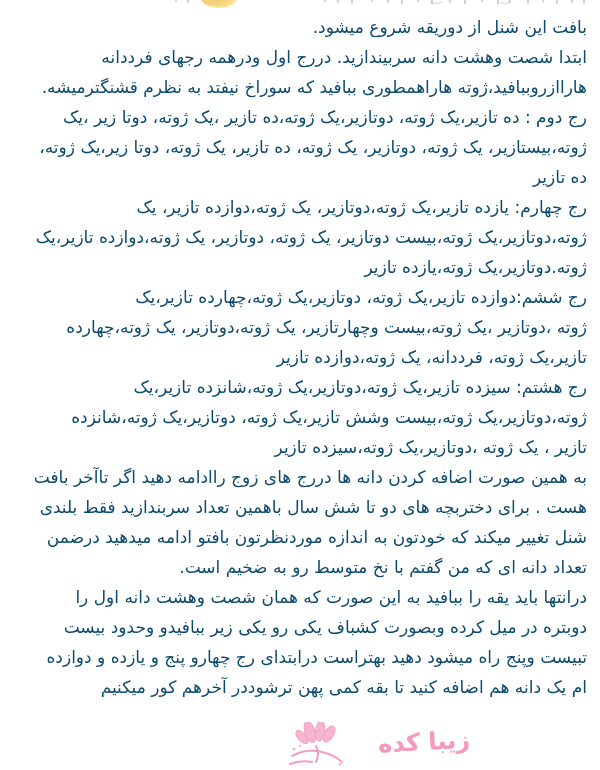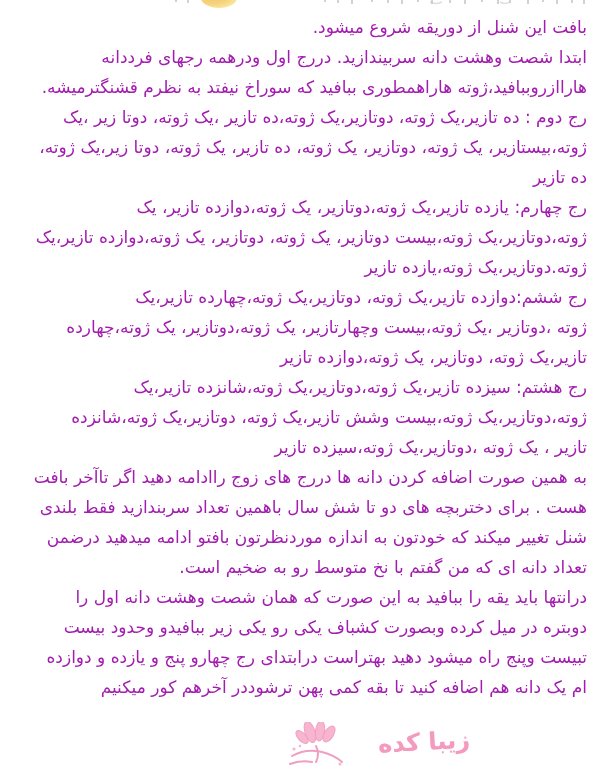--- a/index.html
+++ b/index.html
@@ -15,21 +15,21 @@
     border-radius:50%;
     background:radial-gradient(ellipse at 35% 40%, #e8b44a 0%, #f6d express 0, #f2c44f 45%, #f9df7a 75%, #fdf3c9 100%);
     background:radial-gradient(ellipse at 35% 40%, #e8b44a 0%, #f2c44f 45%, #f9df7a 75%, #fdf3c9 100%);
     opacity:.75;filter:blur(.4px);
   }
   .text-block{
     position:absolute;top:12px;right:13px;left:6px;
     direction:rtl;text-align:right;
   }
   .line{
-    height:30px;line-height:30px;font-size:17px;color:#a21caf;
+    height:30px;line-height:30px;font-size:17px;color:#0c4a6e;
     white-space:nowrap;letter-spacing:0;
   }
   .watermark{
     position:absolute;left:288px;top:722px;width:190px;height:48px;
     pointer-events:none;opacity:.85;
   }
   .wm-text{
     position:absolute;right:8px;top:6px;
     direction:rtl;font-size:24px;font-weight:bold;color:#f08ab3;
     transform:rotate(-3deg);text-shadow:0 0 1px #fbc9dd;
@@ -61,21 +61,21 @@
     <div class="line">ابتدا شصت وهشت دانه سربیندازید. دررج اول ودرهمه رجهای فرددانه</div>
     <div class="line">هاراازروببافید،ژوته هاراهمطوری ببافید که سوراخ نیفتد به نظرم قشنگترمیشه.</div>
     <div class="line">رج دوم : ده تازیر،یک ژوته، دوتازیر،یک ژوته،ده تازیر ،یک ژوته، دوتا زیر ،یک</div>
     <div class="line">ژوته،بیستازیر، یک ژوته، دوتازیر، یک ژوته، ده تازیر، یک ژوته، دوتا زیر،یک ژوته،</div>
     <div class="line">ده تازیر</div>
     <div class="line">رج چهارم: یازده تازیر،یک ژوته،دوتازیر، یک ژوته،دوازده تازیر، یک</div>
     <div class="line">ژوته،دوتازیر،یک ژوته،بیست دوتازیر، یک ژوته، دوتازیر، یک ژوته،دوازده تازیر،یک</div>
     <div class="line">ژوته.دوتازیر،یک ژوته،یازده تازیر</div>
     <div class="line">رج ششم:دوازده تازیر،یک ژوته، دوتازیر،یک ژوته،چهارده تازیر،یک</div>
     <div class="line">ژوته ،دوتازیر ،یک ژوته،بیست وچهارتازیر، یک ژوته،دوتازیر، یک ژوته،چهارده</div>
-    <div class="line">تازیر،یک ژوته، دوتازیر، یک ژوته،دوازده تازیر</div>
+    <div class="line">تازیر،یک ژوته، فرددانه، یک ژوته،دوازده تازیر</div>
     <div class="line">رج هشتم: سیزده تازیر،یک ژوته،دوتازیر،یک ژوته،شانزده تازیر،یک</div>
     <div class="line">ژوته،دوتازیر،یک ژوته،بیست وشش تازیر،یک ژوته، دوتازیر،یک ژوته،شانزده</div>
     <div class="line">تازیر ، یک ژوته ،دوتازیر،یک ژوته،سیزده تازیر</div>
     <div class="line">به همین صورت اضافه کردن دانه ها دررج های زوج راادامه دهید اگر تاآخر بافت</div>
     <div class="line">هست . برای دختربچه های دو تا شش سال باهمین تعداد سربندازید فقط بلندی</div>
     <div class="line">شنل تغییر میکند که خودتون به اندازه موردنظرتون بافتو ادامه میدهید درضمن</div>
     <div class="line">تعداد دانه ای که من گفتم با نخ متوسط رو به ضخیم است.</div>
     <div class="line">درانتها باید یقه را ببافید به این صورت که همان شصت وهشت دانه اول را</div>
     <div class="line">دوبتره در میل کرده وبصورت کشباف یکی رو یکی زیر ببافیدو وحدود بیست</div>
     <div class="line">تبیست وپنج راه میشود دهید بهتراست درابتدای رج چهارو پنج و یازده و دوازده</div>

